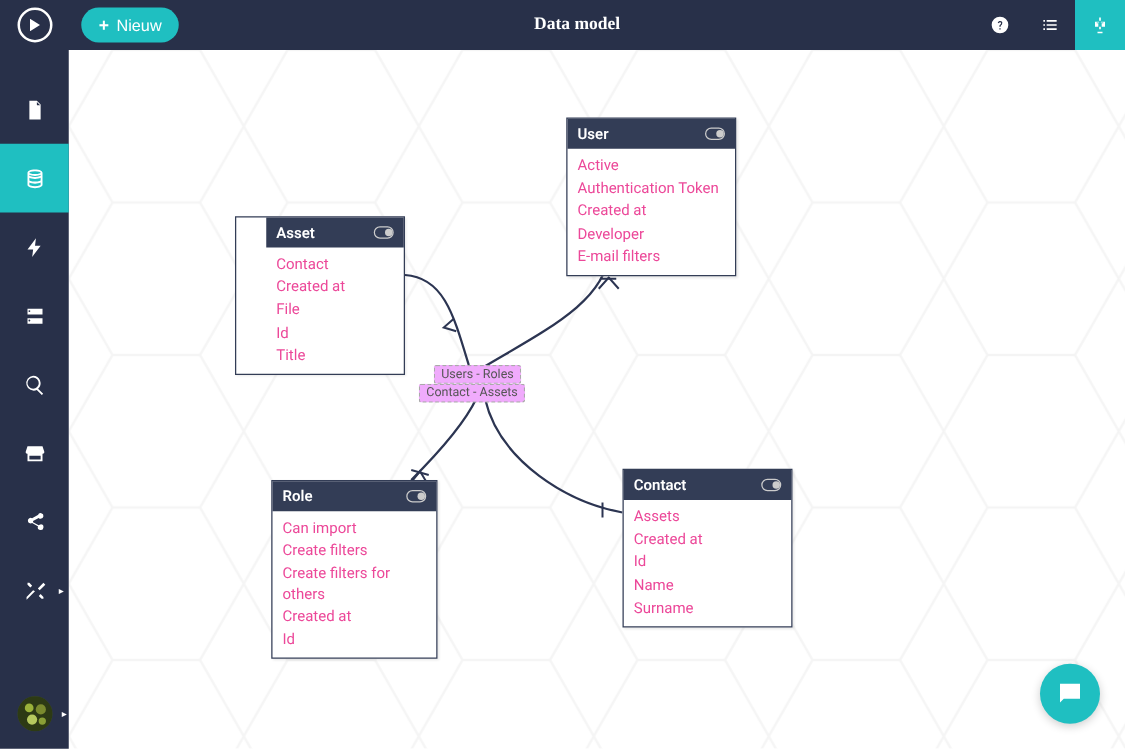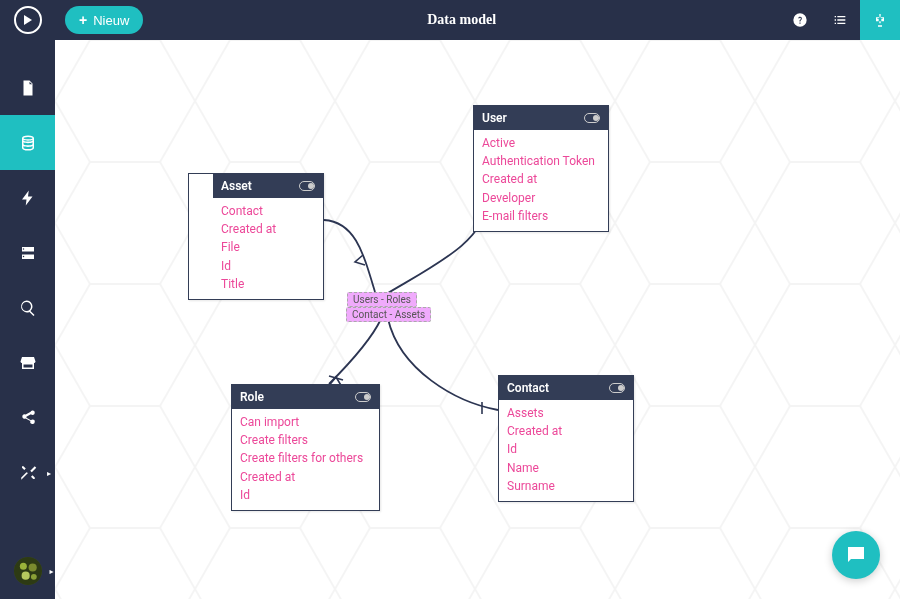--- a/index.html
+++ b/index.html
@@ -204,35 +204,35 @@
     </div>
     <div class="entity-body">
       <div class="prop">Contact</div>
       <div class="prop">Created at</div>
       <div class="prop">File</div>
       <div class="prop">Id</div>
       <div class="prop">Title</div>
     </div>
   </div>
 
-  <div class="entity" style="left:398px;top:65px;width:136px;margin-left:20px;">
+  <div class="entity" style="left:398px;top:54px;width:136px;">
     <div class="entity-header">
       <span>User</span>
       <span class="toggle"></span>
     </div>
     <div class="entity-body">
       <div class="prop">Active</div>
       <div class="prop">Authentication Token</div>
       <div class="prop">Created at</div>
       <div class="prop">Developer</div>
       <div class="prop">E-mail filters</div>
     </div>
   </div>
 
-  <div class="entity" style="left:176px;top:344px;width:149px;">
+  <div class="entity" style="left:162px;top:344px;width:133px;">
     <div class="entity-header">
       <span>Role</span>
       <span class="toggle"></span>
     </div>
     <div class="entity-body">
       <div class="prop">Can import</div>
       <div class="prop">Create filters</div>
       <div class="prop">Create filters for others</div>
       <div class="prop">Created at</div>
       <div class="prop">Id</div>
@@ -247,20 +247,20 @@
     <div class="entity-body">
       <div class="prop">Assets</div>
       <div class="prop">Created at</div>
       <div class="prop">Id</div>
       <div class="prop">Name</div>
       <div class="prop">Surname</div>
     </div>
   </div>
 
   <div class="join-label" style="left:292px;top:252px;">Users - Roles</div>
-  <div class="join-label" style="left:291px;top:267px;">Contact - Assets</div>
+  <div class="join-label" style="left:280px;top:267px;">Contact - Assets</div>
 
   <div class="chat-btn">
     <svg viewBox="0 0 24 24">
         <path d="M4 4h16v12H7l-3 3V4z"></path>
       </svg>
   </div>
 </div>
 
 </body></html>

